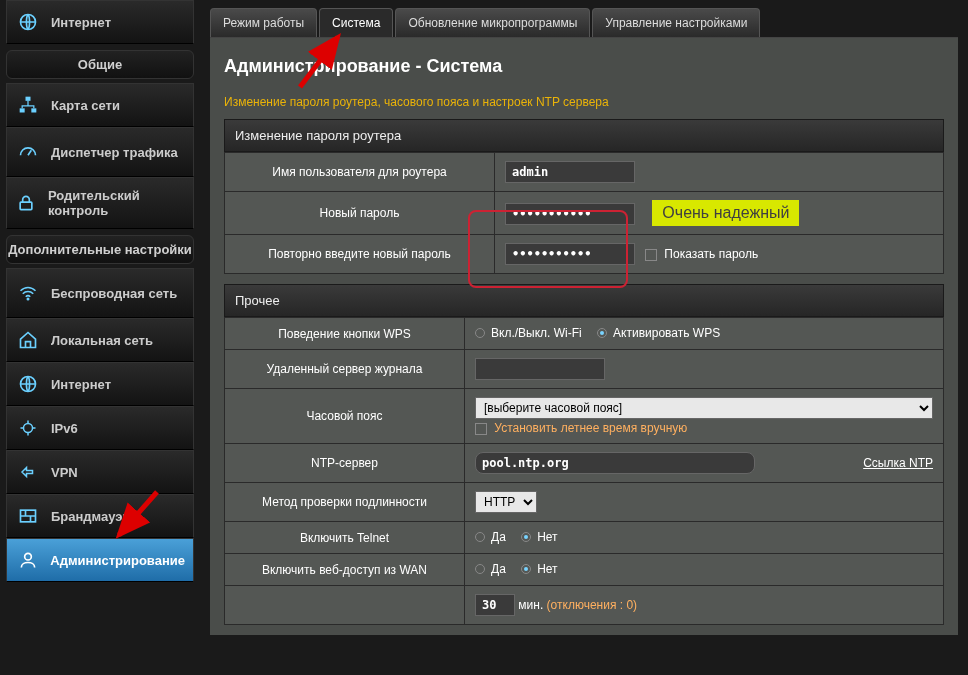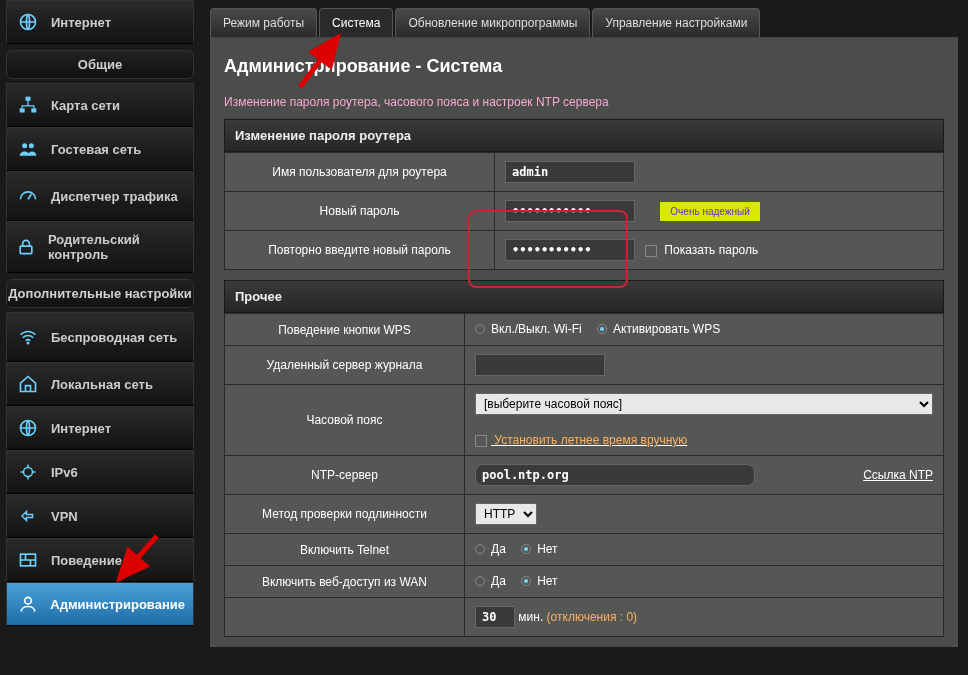--- a/index.html
+++ b/index.html
@@ -79,29 +79,29 @@
   background: #4a4d4a;
   padding: 18px 14px 10px 14px;
 }
 .page h2 {
   font-size: 18px;
   font-weight: bold;
   color: #fff;
 }
 .page .desc {
   font-size: 12px;
-  color: #f9a8d4;
+  color: #eab308;
   margin-top: 18px;
   margin-bottom: 10px;
 }
 .section-head {
   background: linear-gradient(#3a3a3a, #262626);
   border: 1px solid #1a1a1a;
   padding: 8px 10px;
-  font-weight: bold;
+  font-weight: normal;
   font-size: 13px;
   color: #eee;
 }
 table.form {
   width: 100%;
   border-collapse: collapse;
 }
 table.form td {
   border: 1px solid #2a2a2a;
   background: #545754;
@@ -125,25 +125,25 @@
 input.small { width: 40px; }
 select {
   background: #e8e8e8;
   border: 1px solid #666;
   font-size: 12px;
   padding: 2px 4px;
 }
 select.wide { width: 458px; }
 .badge-strong {
   background: #d8e800;
-  color: #6d28d9;
+  color: #404040;
   padding: 4px 10px;
   display: inline-block;
-  margin-left: 22px;
-  font-size: 10px;
+  margin-left: 14px;
+  font-size: 16px;
 }
 .radio-row { display: inline-flex; gap: 6px; align-items: center; margin-right: 12px; }
 .radio-dot {
   width: 10px; height:10px; border-radius:50%;
   border: 1px solid #888;
   display:inline-block;
   position:relative;
 }
 .radio-dot.on::after {
   content:''; position:absolute; inset:2px; border-radius:50%; background:#79d4ff;
@@ -186,30 +186,20 @@
       <svg width="22" height="20" viewBox="0 0 24 24" fill="currentColor">
           <rect x="9" y="2" width="6" height="5"></rect>
           <rect x="2" y="16" width="6" height="5"></rect>
           <rect x="16" y="16" width="6" height="5"></rect>
           <path d="M12 7v4M5 16v-3h14v3M12 11v2" stroke="currentColor" stroke-width="1.5" fill="none"></path>
         </svg>
     </span>
     <span class="label">Карта сети</span>
   </div>
 
-  <div class="side-item">
-    <span class="icon">
-      <svg width="24" height="20" viewBox="0 0 24 24" fill="currentColor">
-          <circle cx="8" cy="8" r="3"></circle>
-          <circle cx="16" cy="8" r="3"></circle>
-          <path d="M2 20c0-3 3-5 6-5s6 2 6 5M12 20c0-3 2-5 5-5s5 2 5 5"></path>
-        </svg>
-    </span>
-    <span class="label">Гостевая сеть</span>
-  </div>
 
   <div class="side-item tall">
     <span class="icon">
       <svg width="22" height="20" viewBox="0 0 24 24" fill="none" stroke="currentColor" stroke-width="2">
           <path d="M3 16a9 9 0 0118 0"></path>
           <path d="M12 16l4-6"></path>
         </svg>
     </span>
     <span class="label">Диспетчер трафика</span>
   </div>
@@ -275,21 +265,21 @@
     <span class="label">VPN</span>
   </div>
 
   <div class="side-item rel">
     <span class="icon">
       <svg width="20" height="20" viewBox="0 0 24 24" fill="none" stroke="currentColor" stroke-width="2">
           <rect x="3" y="5" width="18" height="14"></rect>
           <path d="M3 12h18M9 5v7M15 12v7"></path>
         </svg>
     </span>
-    <span class="label">Поведение</span>
+    <span class="label">Брандмауэр</span>
     <svg class="arrow" style="left:100px;top:-8px;" width="60" height="60">
       <defs>
           <marker id="ah2" markerWidth="8" markerHeight="8" refX="6" refY="3" orient="auto">
             <path d="M0,0 L7,3 L0,6 Z" fill="#d00"></path>
           </marker>
         </defs>
       <path d="M50 5 L12 48" stroke="#d00" stroke-width="5" marker-end="url(#ah2)"></path>
     </svg>
   </div>
 
@@ -371,21 +361,21 @@
         </td>
       </tr>
       <tr>
         <td class="label-cell">Удаленный сервер журнала</td>
         <td><input type="text" style=""></td>
       </tr>
       <tr>
         <td class="label-cell">Часовой пояс</td>
         <td>
           <select class="wide"><option>[выберите часовой пояс]</option></select><br>
-          <span style="display:inline-block;margin-top:18px;text-decoration:underline;">
+          <span style="display:inline-block;margin-top:2px;">
             <span class="checkbox"></span>
             <span class="orange">Установить летнее время вручную</span>
           </span>
         </td>
       </tr>
       <tr>
         <td class="label-cell">NTP-сервер</td>
         <td>
           <div class="rowcontent" style="justify-content:space-between;">
             <input type="text" class="wide" value="pool.ntp.org" style="">

